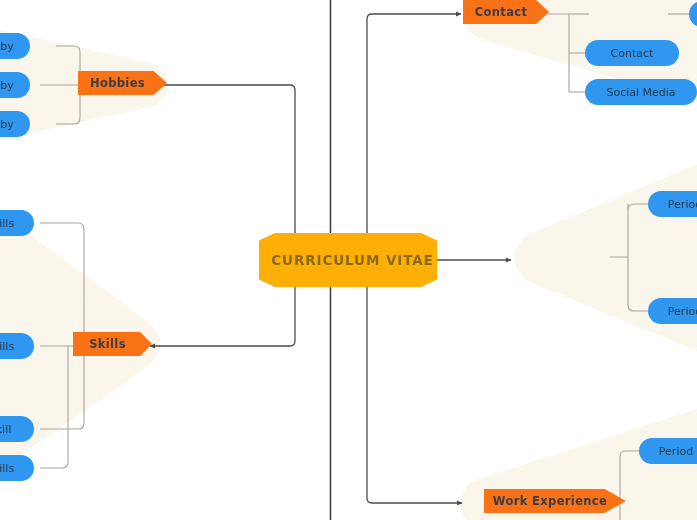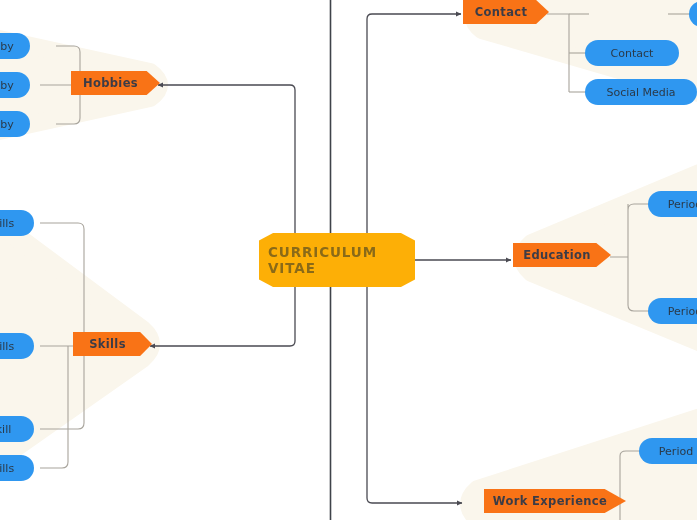--- a/index.html
+++ b/index.html
@@ -21,21 +21,21 @@
   }
   #wedges { z-index: 1; }
   #links  { z-index: 2; }
   #nodes  { position: absolute; left:0; top:0; width:697px; height:520px; z-index: 3; }
 
   .node { position: absolute; display: flex; align-items: center; }
 
   
   .central {
     left: 259px; top: 233px;
-    width: 156px; height: 54px;
+    width: 178px; height: 54px;
     background: #fdaf06;
     clip-path: polygon(0% 14%, 9% 0%, 91% 0%, 100% 14%, 100% 86%, 91% 100%, 9% 100%, 0% 86%);
     justify-content: center;
     padding-left: 9px;
   }
   .central span {
     color: #8a6a18;
     font-size: 13.5px;
     font-weight: bold;
     letter-spacing: 0.9px;
@@ -148,40 +148,37 @@
     </div>
 
     <div class="node leaf" style="left:585px; top:40px; width:94px;">
       <span>Contact</span>
     </div>
 
     <div class="node leaf" style="left:585px; top:79px; width:112px;">
       <span>Social Media</span>
     </div>
 
-    <div class="node branch point-right" style="left:513px; top:243px; width:98px;">
-      <span>Education</span>
-    </div>
 
     <div class="node leaf" style="left:648px; top:191px; width:74px;">
       <span>Period</span>
     </div>
     <div class="node leaf" style="left:648px; top:298px; width:74px;">
       <span>Period</span>
     </div>
 
     <div class="node branch point-right" style="left:484px; top:489px; width:142px;">
       <span>Work Experience</span>
     </div>
 
     <div class="node leaf" style="left:639px; top:438px; width:74px;">
       <span>Period</span>
     </div>
 
-    <div class="node branch point-right" style="left:71px; top:71px; width:89px;">
+    <div class="node branch point-right" style="left:78px; top:71px; width:89px;">
       <span>Hobbies</span>
     </div>
 
     <div class="node leaf" style="left:-38px; top:33px; width:68px;">
       <span>Hobby</span>
     </div>
     <div class="node leaf" style="left:-38px; top:72px; width:68px;">
       <span>Hobby</span>
     </div>
     <div class="node leaf" style="left:-38px; top:111px; width:68px;">

